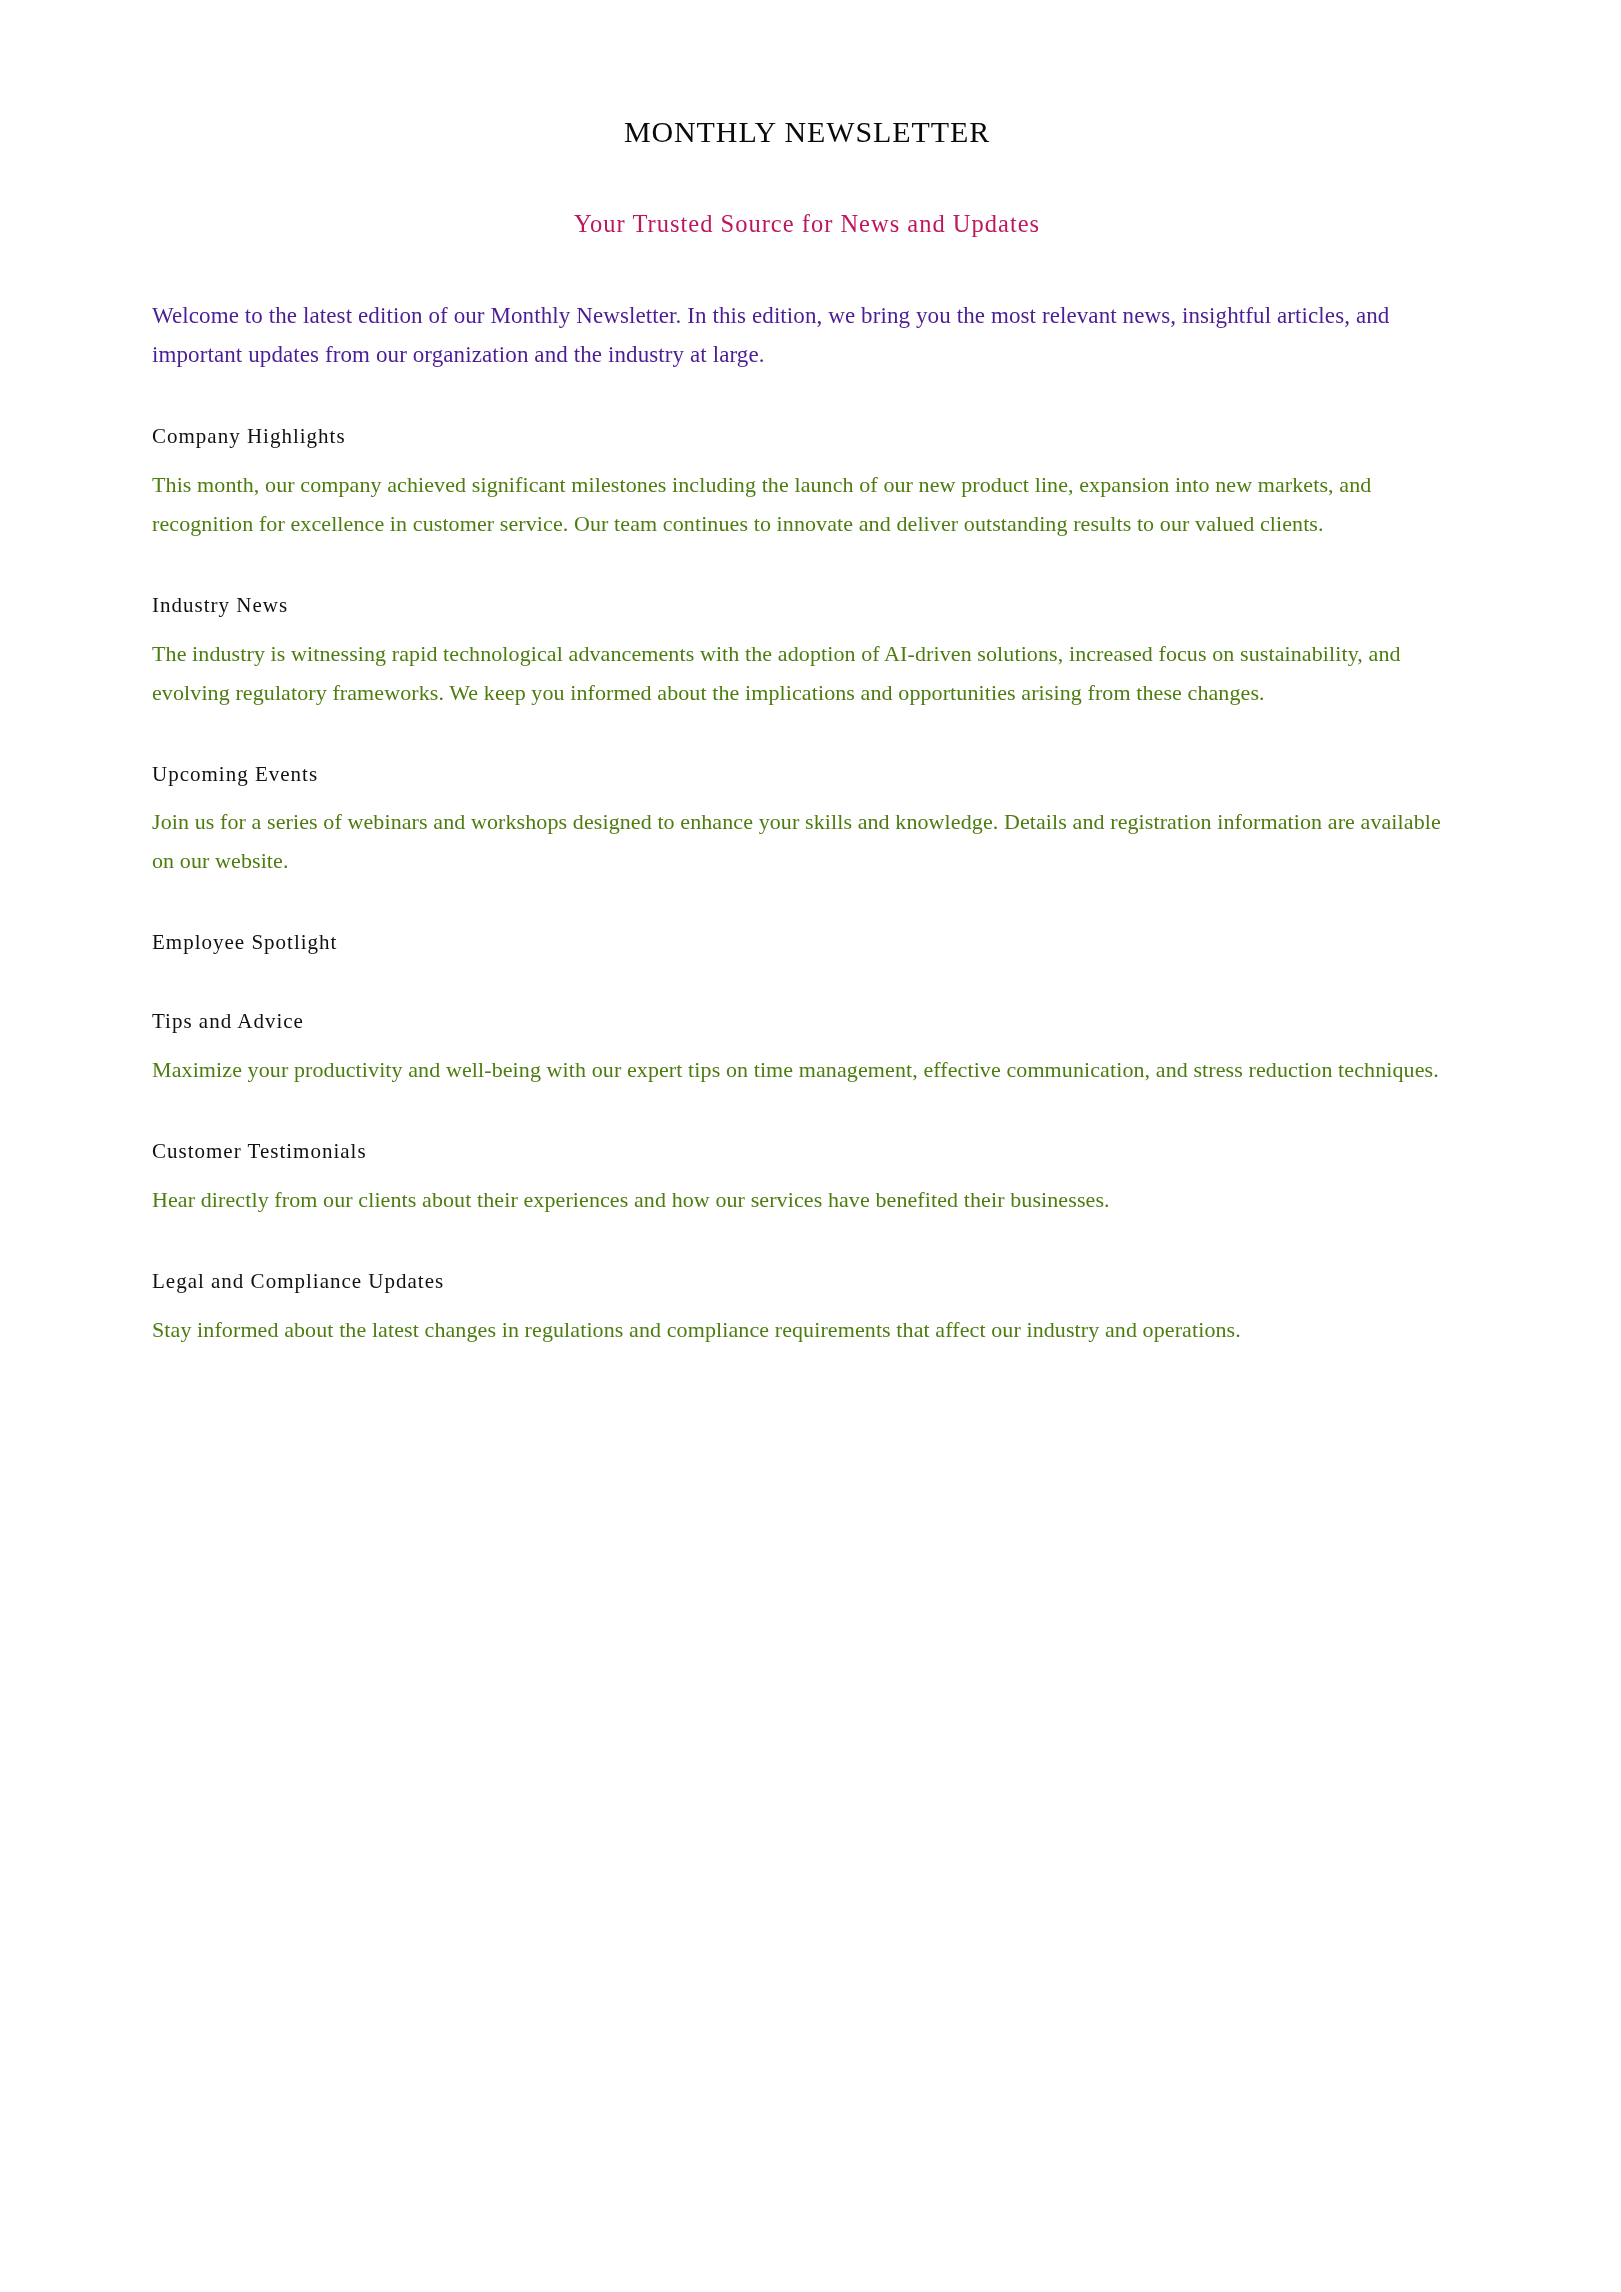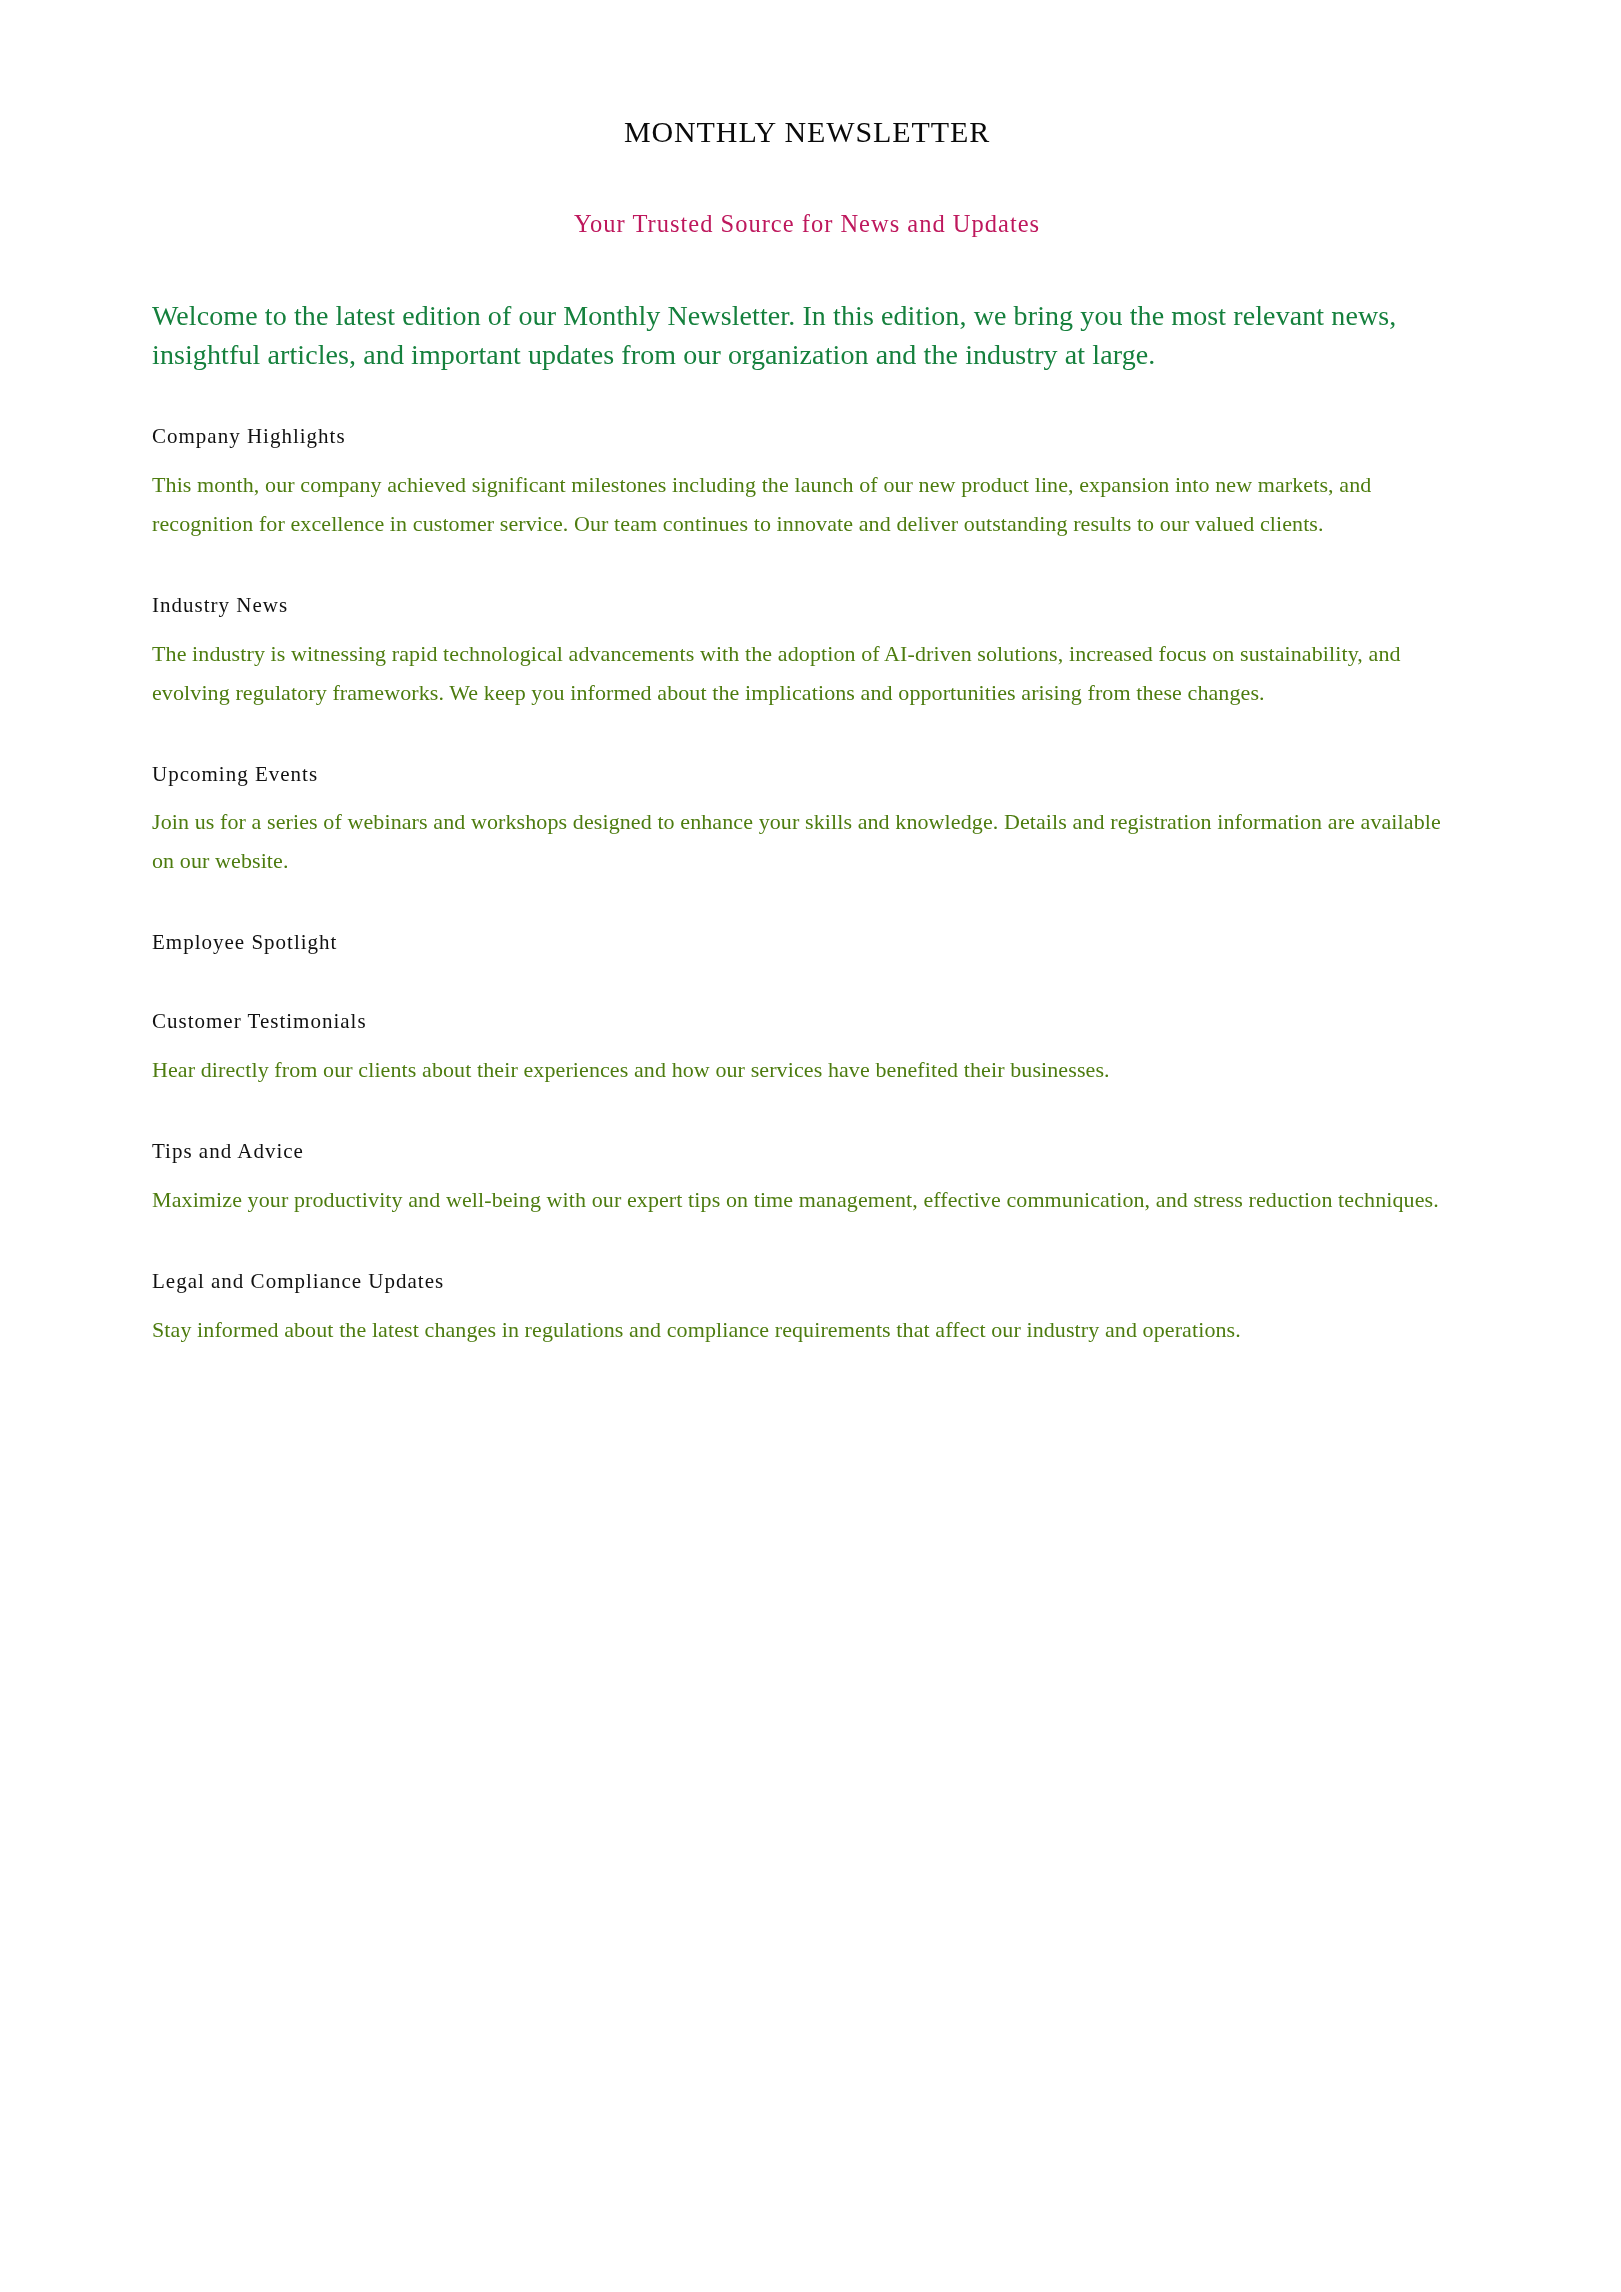--- a/index.html
+++ b/index.html
@@ -47,27 +47,27 @@
     text-align:center;
     font-size:24.5px;
     line-height:35px;
     font-weight:normal;
     letter-spacing:1px;
     margin-top:55px;
     color:#be185d;
   }
 
   .intro {
-    font-size:28px;
+    font-size:23px;
     line-height:39px;
     font-weight:normal;
     letter-spacing:0.1px;
     margin-top:55px;
     text-align:left;
-    color:#15803d;
+    color:#4c1d95;
   }
 
   .section {
     margin-top:46px;
   }
 
   .section-heading {
     font-size:21px;
     line-height:33px;
     font-weight:normal;
@@ -110,27 +110,27 @@
     <div class="section">
       <div class="section-heading">Upcoming Events</div>
       <p class="section-body">Join us for a series of webinars and workshops designed to enhance your skills and knowledge. Details and registration information are available on our website.</p>
     </div>
 
     <div class="section">
       <div class="section-heading">Employee Spotlight</div>
     </div>
 
     <div class="section">
-      <div class="section-heading">Customer Testimonials</div>
-      <p class="section-body">Hear directly from our clients about their experiences and how our services have benefited their businesses.</p>
+      <div class="section-heading">Tips and Advice</div>
+      <p class="section-body">Maximize your productivity and well-being with our expert tips on time management, effective communication, and stress reduction techniques.</p>
     </div>
 
     <div class="section">
-      <div class="section-heading">Tips and Advice</div>
-      <p class="section-body">Maximize your productivity and well-being with our expert tips on time management, effective communication, and stress reduction techniques.</p>
+      <div class="section-heading">Customer Testimonials</div>
+      <p class="section-body">Hear directly from our clients about their experiences and how our services have benefited their businesses.</p>
     </div>
 
     <div class="section">
       <div class="section-heading">Legal and Compliance Updates</div>
       <p class="section-body">Stay informed about the latest changes in regulations and compliance requirements that affect our industry and operations.</p>
     </div>
 
   </div>
 </div>
 

